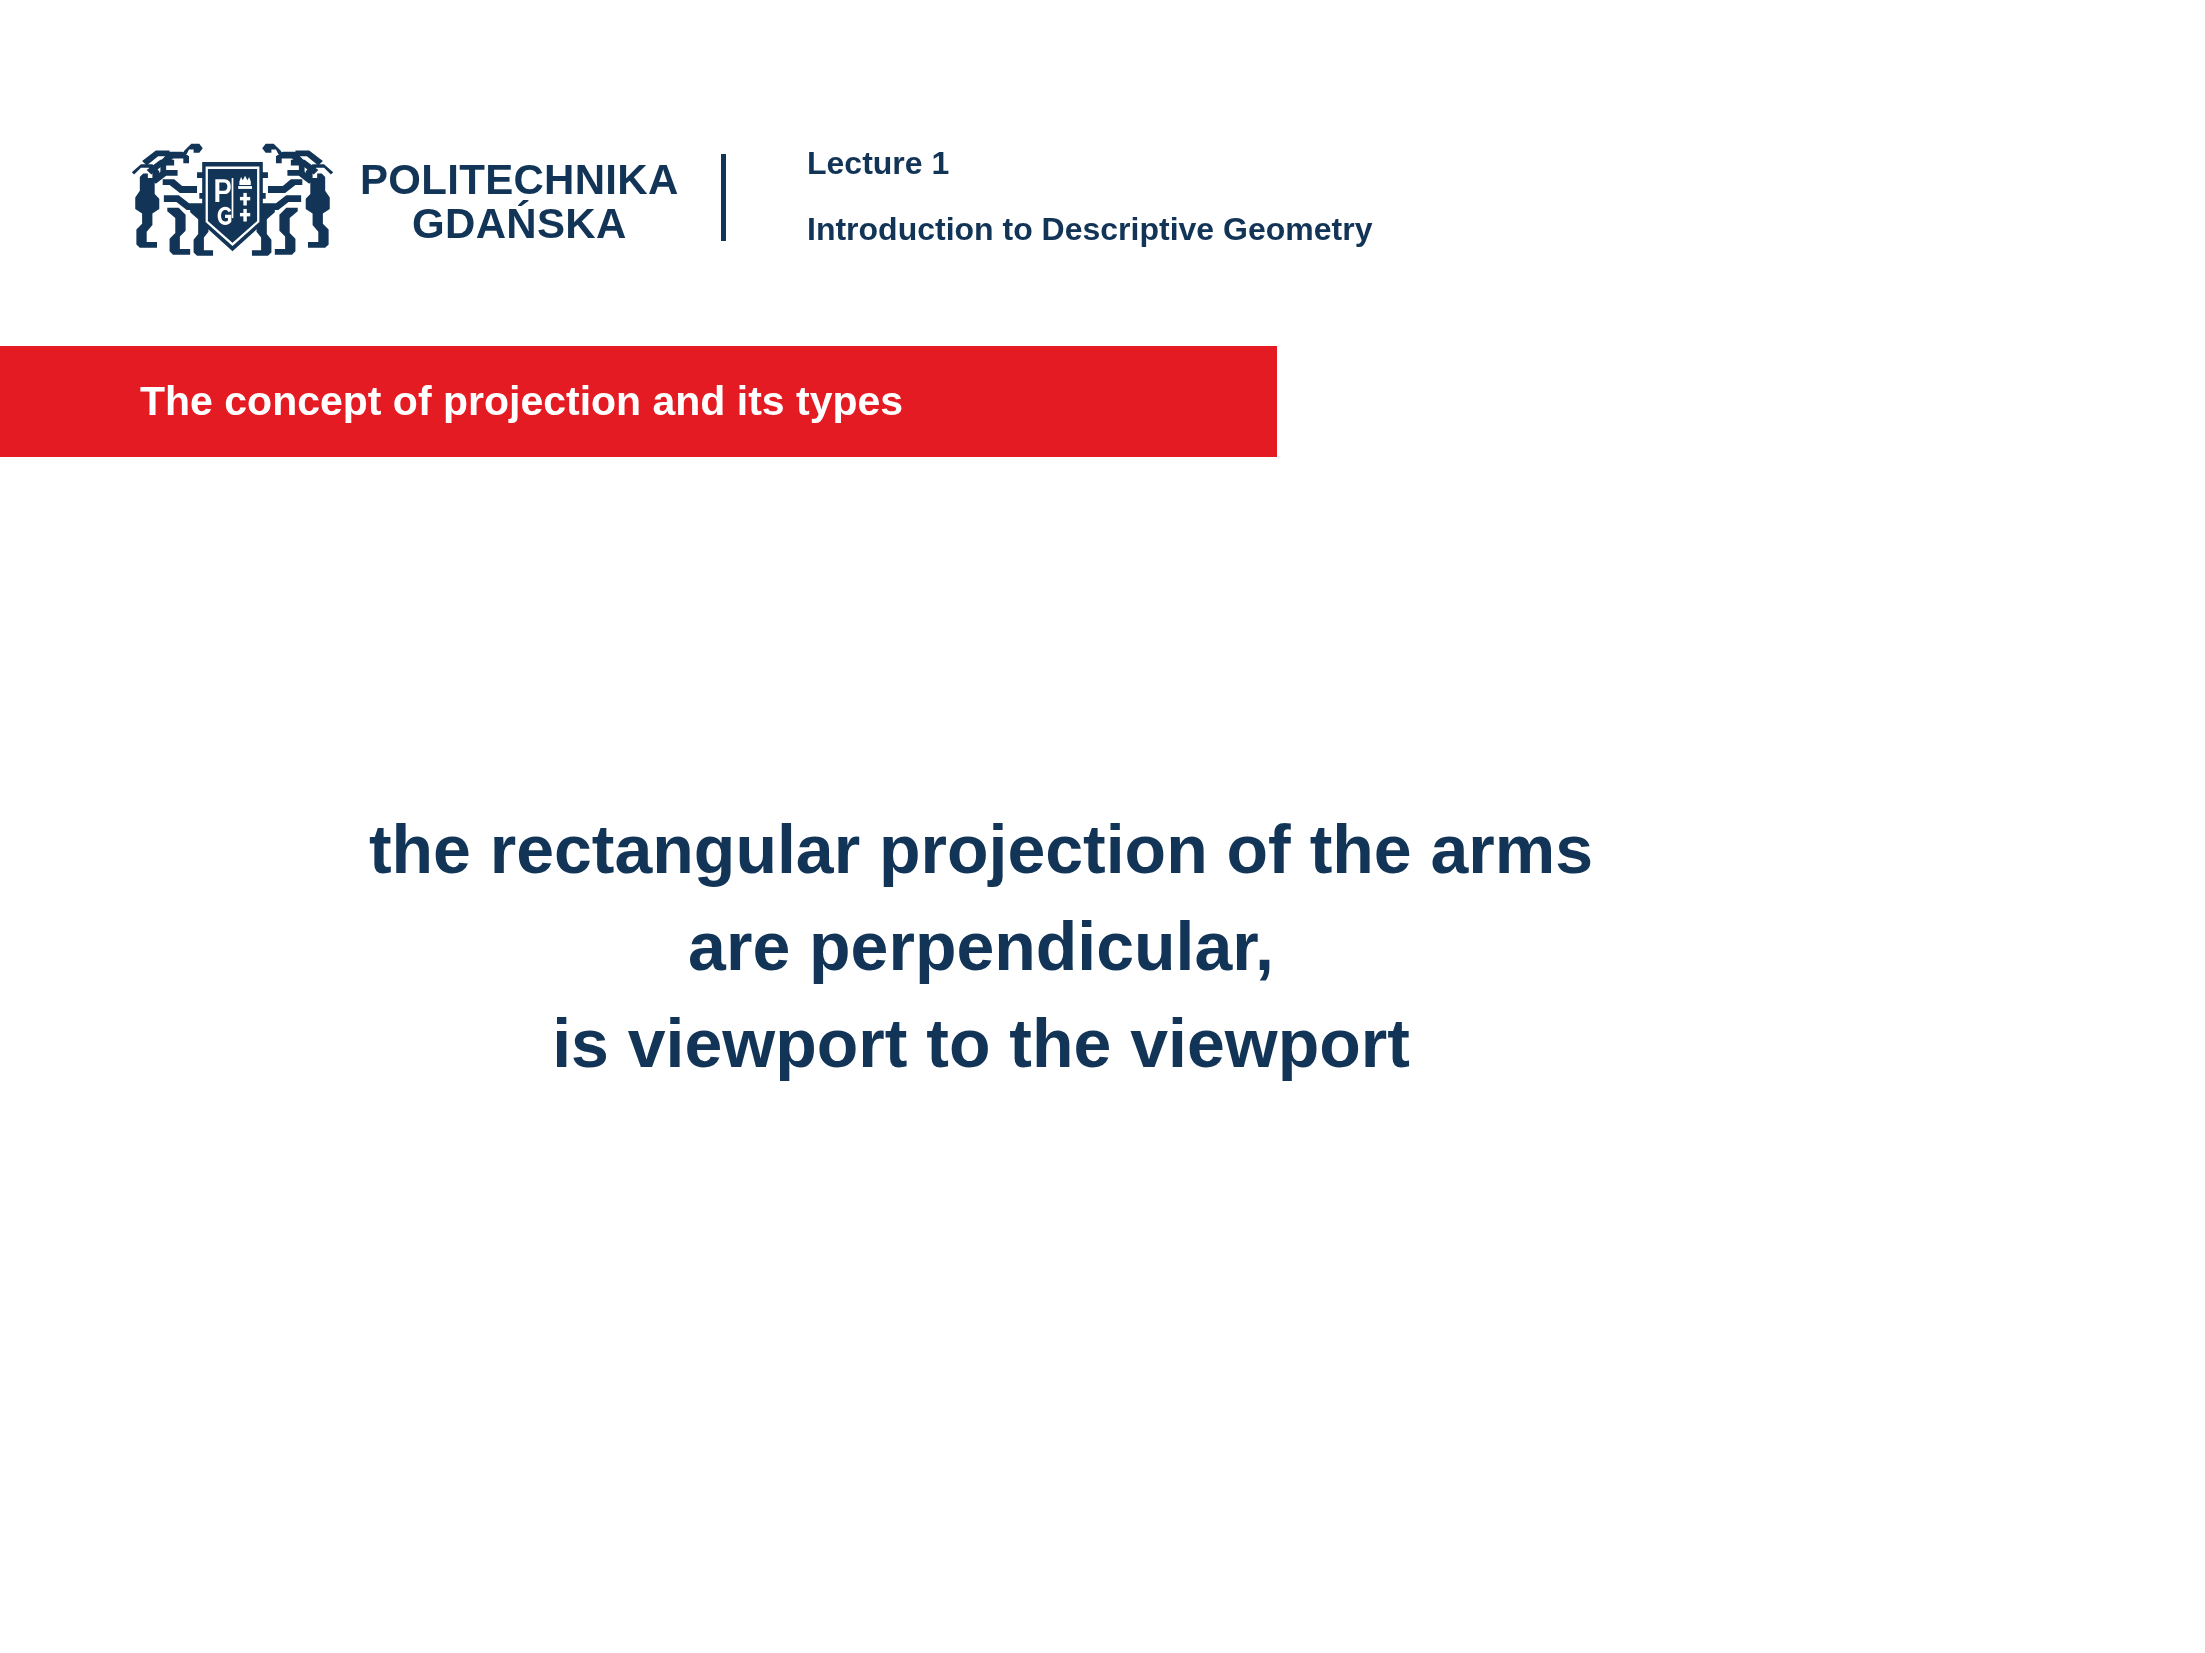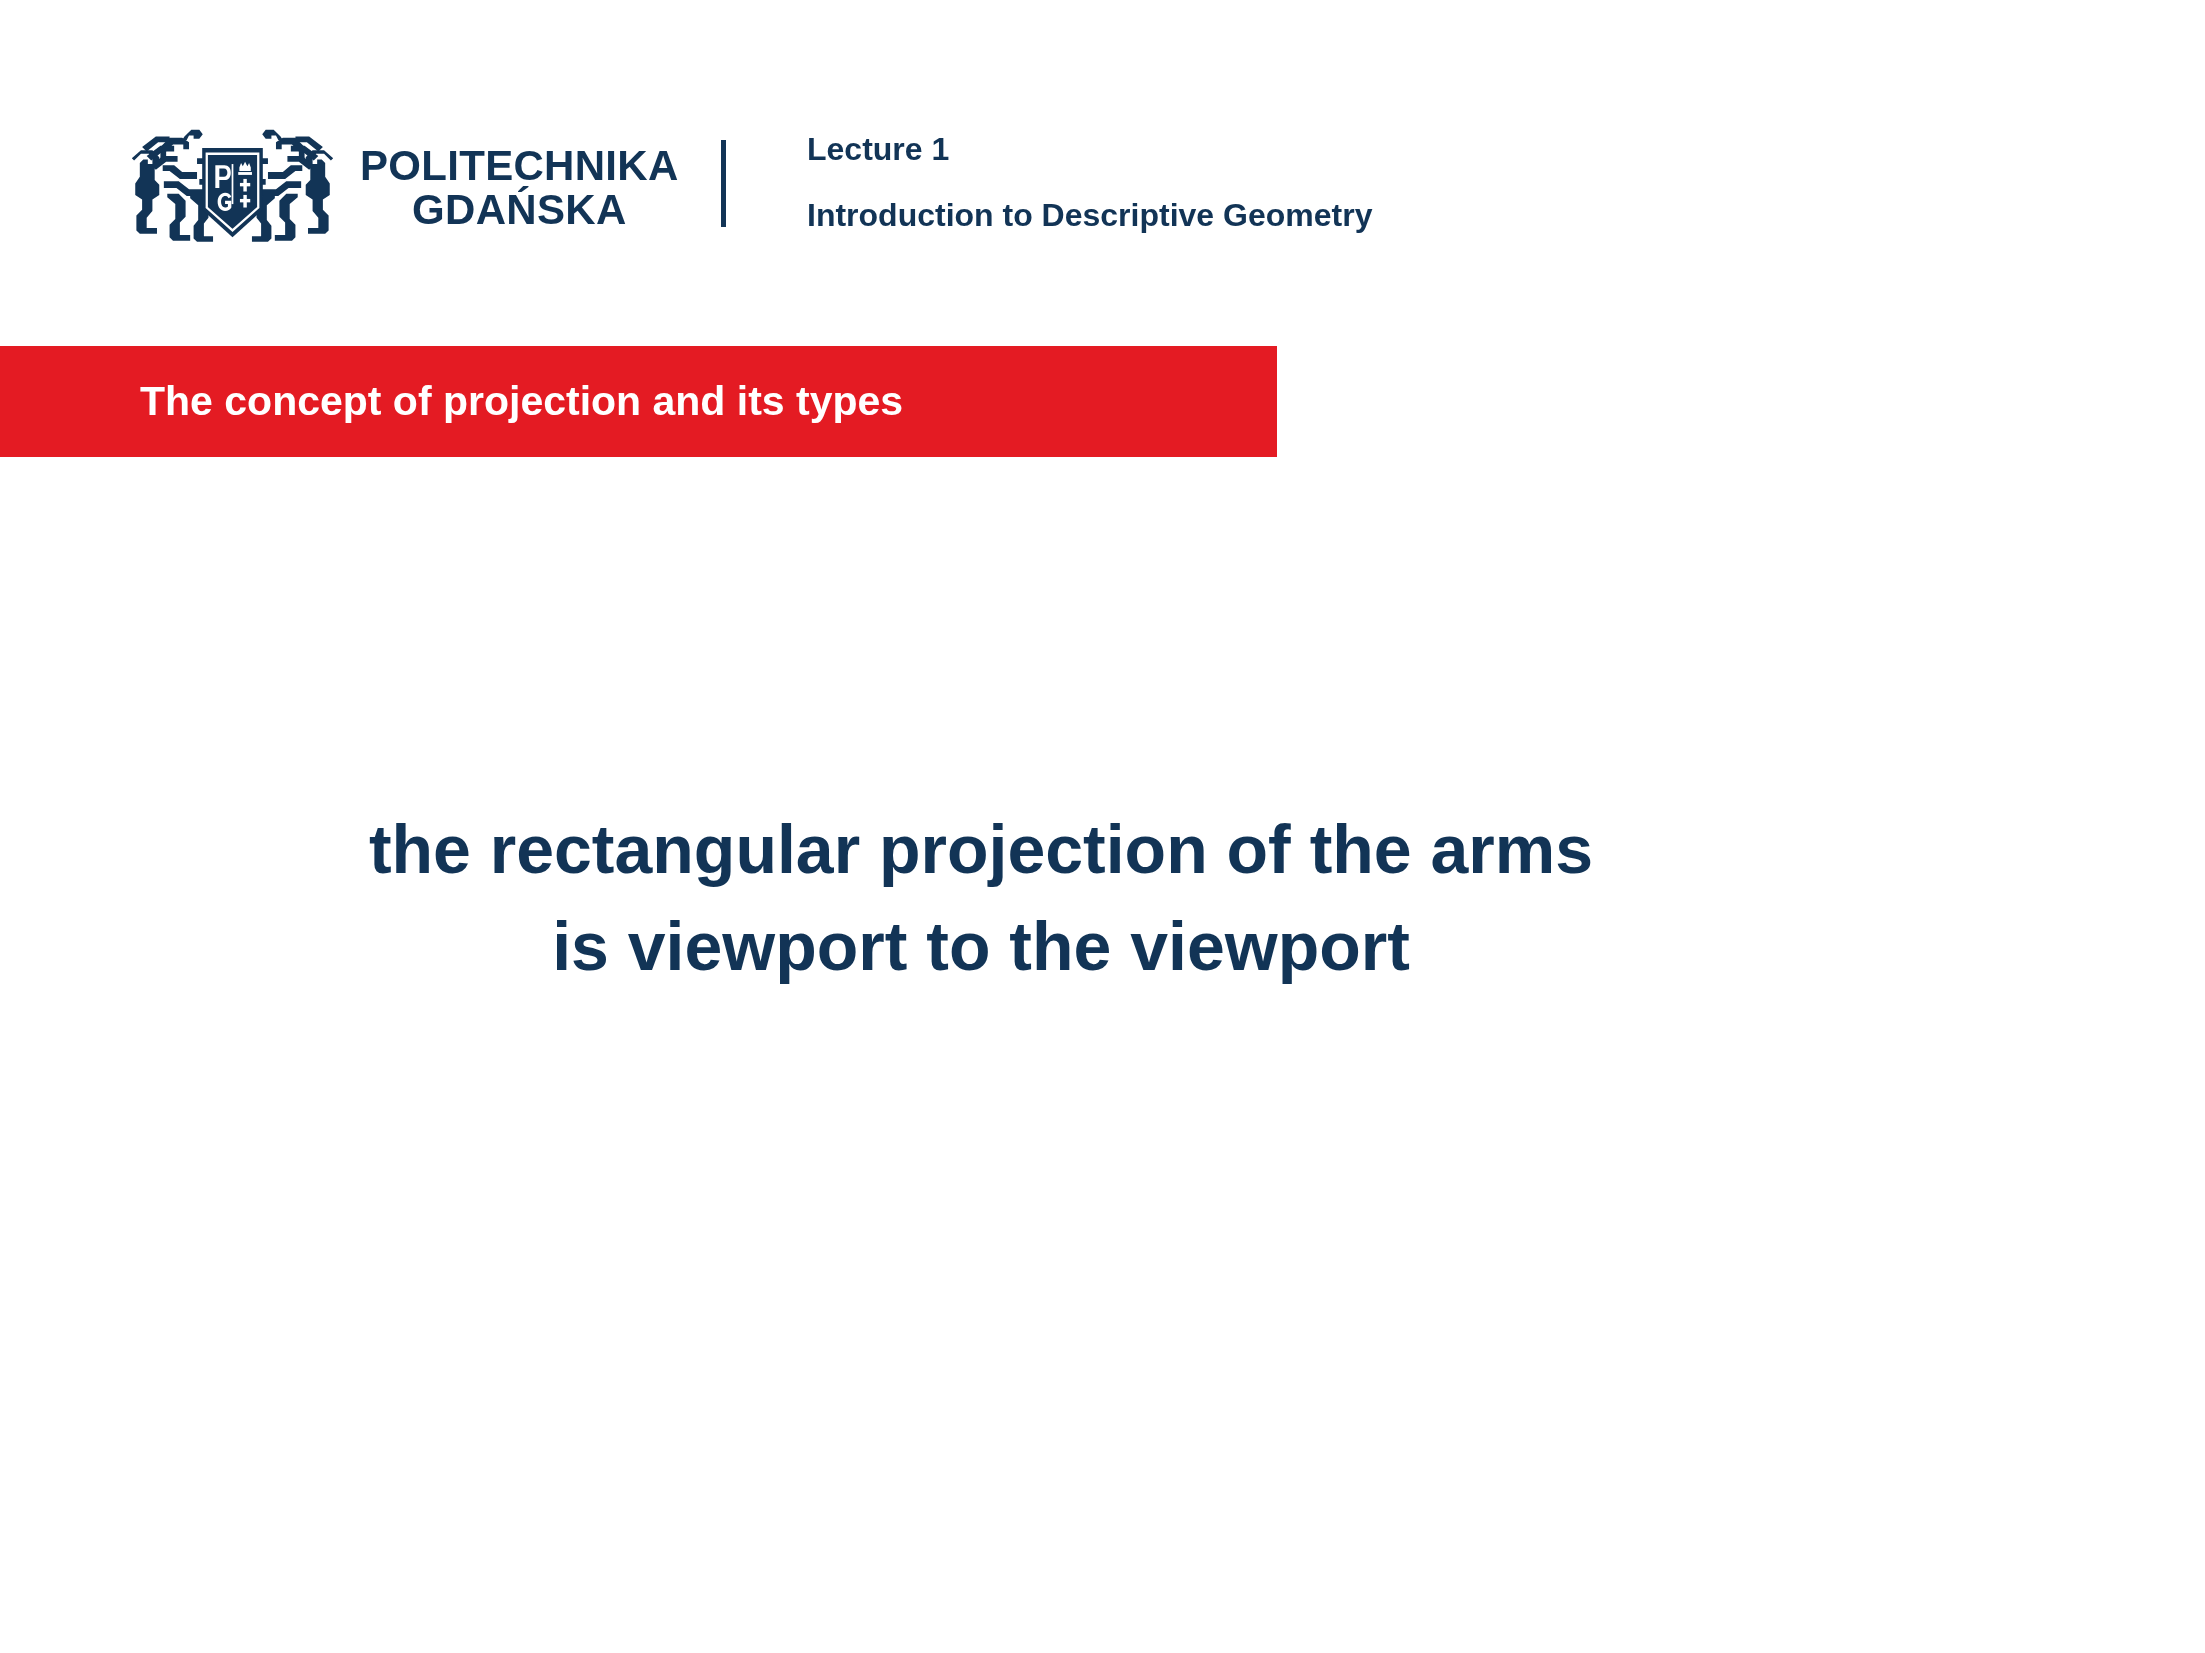--- a/index.html
+++ b/index.html
@@ -21,21 +21,21 @@
   .slide {
     position: absolute;
     inset: 0;
     background: #ffffff;
   }
 
   
   .header {
     position: absolute;
     left: 0;
-    top: 2px;
+    top: 16px;
     width: 1810px;
     height: 299px;
   }
 
   .brand-lockup {
     position: absolute;
     left: 129px;
     top: 122px;
     display: flex;
     align-items: center;
@@ -211,17 +211,18 @@
       <div class="lecture-line-2">Introduction to Descriptive Geometry</div>
     </div>
   </div>
 
   <div class="section-banner">
     <span class="section-banner-label">The concept of projection and its types</span>
   </div>
 
   <div class="statement">
     <span class="statement-line">the rectangular projection of the arms</span>
+    <span class="statement-line">are perpendicular,</span>
     <span class="statement-line">is viewport to the viewport</span>
   </div>
 
 </div>
 
 
 </body></html>

